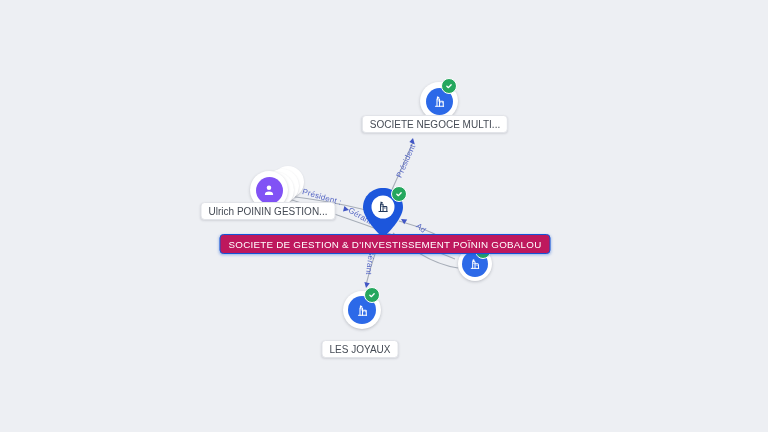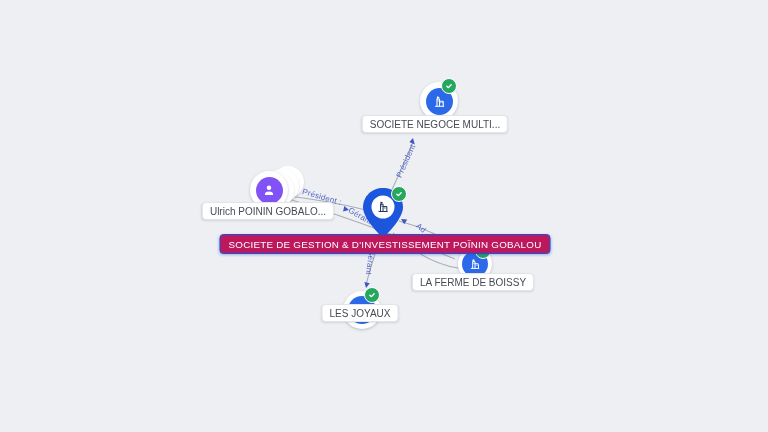--- a/index.html
+++ b/index.html
@@ -78,21 +78,21 @@
     <div class="card" style="left:8px;top:1px;width:36px;height:36px;"></div>
     <div class="ring" style="left:0;top:0;width:38px;height:38px;">
       <div class="disc purple" style="width:27px;height:27px;">
         <svg width="16" height="16" viewBox="0 0 24 24">
           <circle cx="12" cy="8.6" r="3.4" fill="#fff"></circle>
           <path d="M5.8 18.6q0-4.4 6.2-4.4t6.2 4.4q0 .9-.9.9H6.7q-.9 0-.9-.9z" fill="#fff"></path>
         </svg>
       </div>
     </div>
   </div>
-  <div class="pill" style="left:268px;top:211px;">Ulrich POININ GOBALO...</div>
+  <div class="pill" style="left:268px;top:211px;">Ulrich POININ GESTION...</div>
 
   <div class="pin-wrap" style="left:360px;top:186px;">
     <svg width="46" height="54" viewBox="0 0 46 54">
       <path d="M23 52C23 52 3 33.5 3 21.5 3 10.2 11.9 2 23 2s20 8.2 20 19.5C43 33.5 23 52 23 52z" fill="#1c56dc"></path>
       <circle cx="23" cy="21" r="11.5" fill="#fff"></circle>
       <g fill="none" stroke="#22395c" stroke-width="1.6" stroke-linecap="round" stroke-linejoin="round" transform="translate(15.5,13.2) scale(0.63)">
         <path d="M5.5 19.5h13"></path>
           <path d="M8 19.5V8h4v11.5"></path>
           <path d="M8.7 8V4.6l2.2 1-2.2 1"></path>
         <path d="M12 11.5h5q1 0 1 1v7"></path>
@@ -128,21 +128,20 @@
             </g>
         </svg>
       </div>
     </div>
     <div class="badge" style="left:17px;top:-4px;">
       <svg width="10" height="10" viewBox="0 0 14 14">
         <polyline points="4,7.3 6.2,9.3 10,5.2" fill="none" stroke="#fff" stroke-width="1.9" stroke-linecap="round" stroke-linejoin="round"></polyline>
       </svg>
     </div>
   </div>
-  <div class="pill" style="left:473px;top:282px;">LA FERME DE BOISSY</div>
 
   <div class="node" style="left:343px;top:291px;width:38px;height:38px;">
     <div class="ring" style="left:0;top:0;width:38px;height:38px;">
       <div class="disc blue" style="width:28px;height:28px;">
         <svg width="15" height="15" viewBox="0 0 24 24">
           <g fill="none" stroke="#fff" stroke-width="1.7" stroke-linecap="round" stroke-linejoin="round">
             <path d="M5.5 19.5h13"></path>
               <path d="M8 19.5V8h4v11.5"></path>
               <path d="M8.7 8V4.6l2.2 1-2.2 1"></path>
             <path d="M12 11.5h5q1 0 1 1v7"></path>
@@ -154,15 +153,15 @@
             </g>
         </svg>
       </div>
     </div>
     <div class="badge" style="left:21px;top:-4px;">
       <svg width="10" height="10" viewBox="0 0 14 14">
         <polyline points="4,7.3 6.2,9.3 10,5.2" fill="none" stroke="#fff" stroke-width="1.9" stroke-linecap="round" stroke-linejoin="round"></polyline>
       </svg>
     </div>
   </div>
-  <div class="pill" style="left:360px;top:313px;">LES JOYAUX</div>
+  <div class="pill" style="left:360px;top:349px;">LES JOYAUX</div>
 
 </div>
 
 </body></html>

